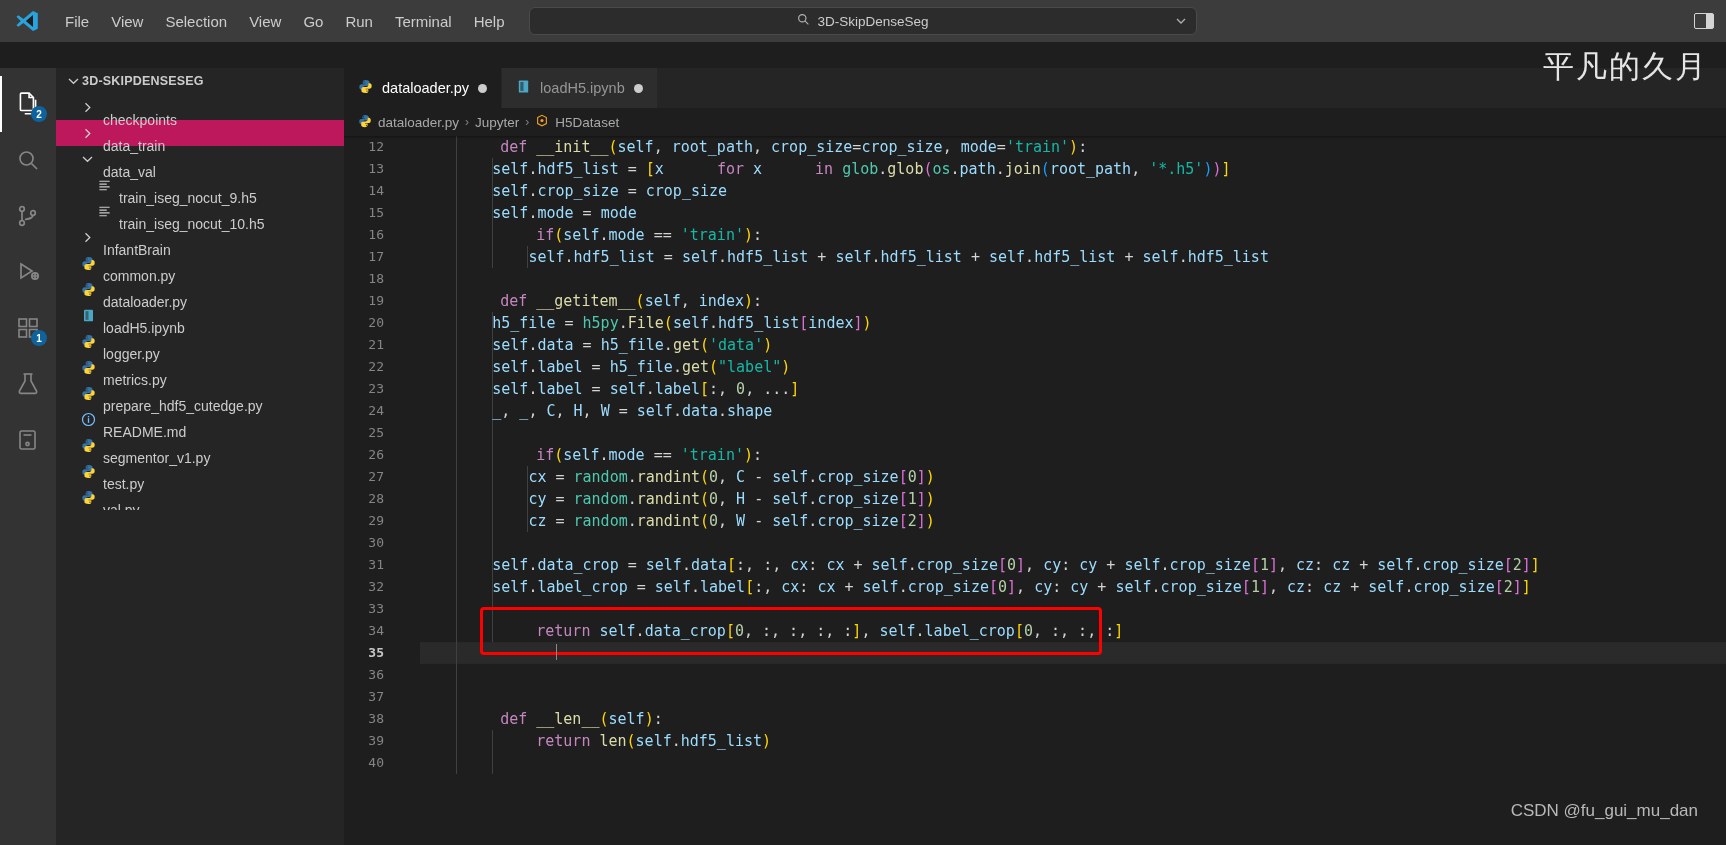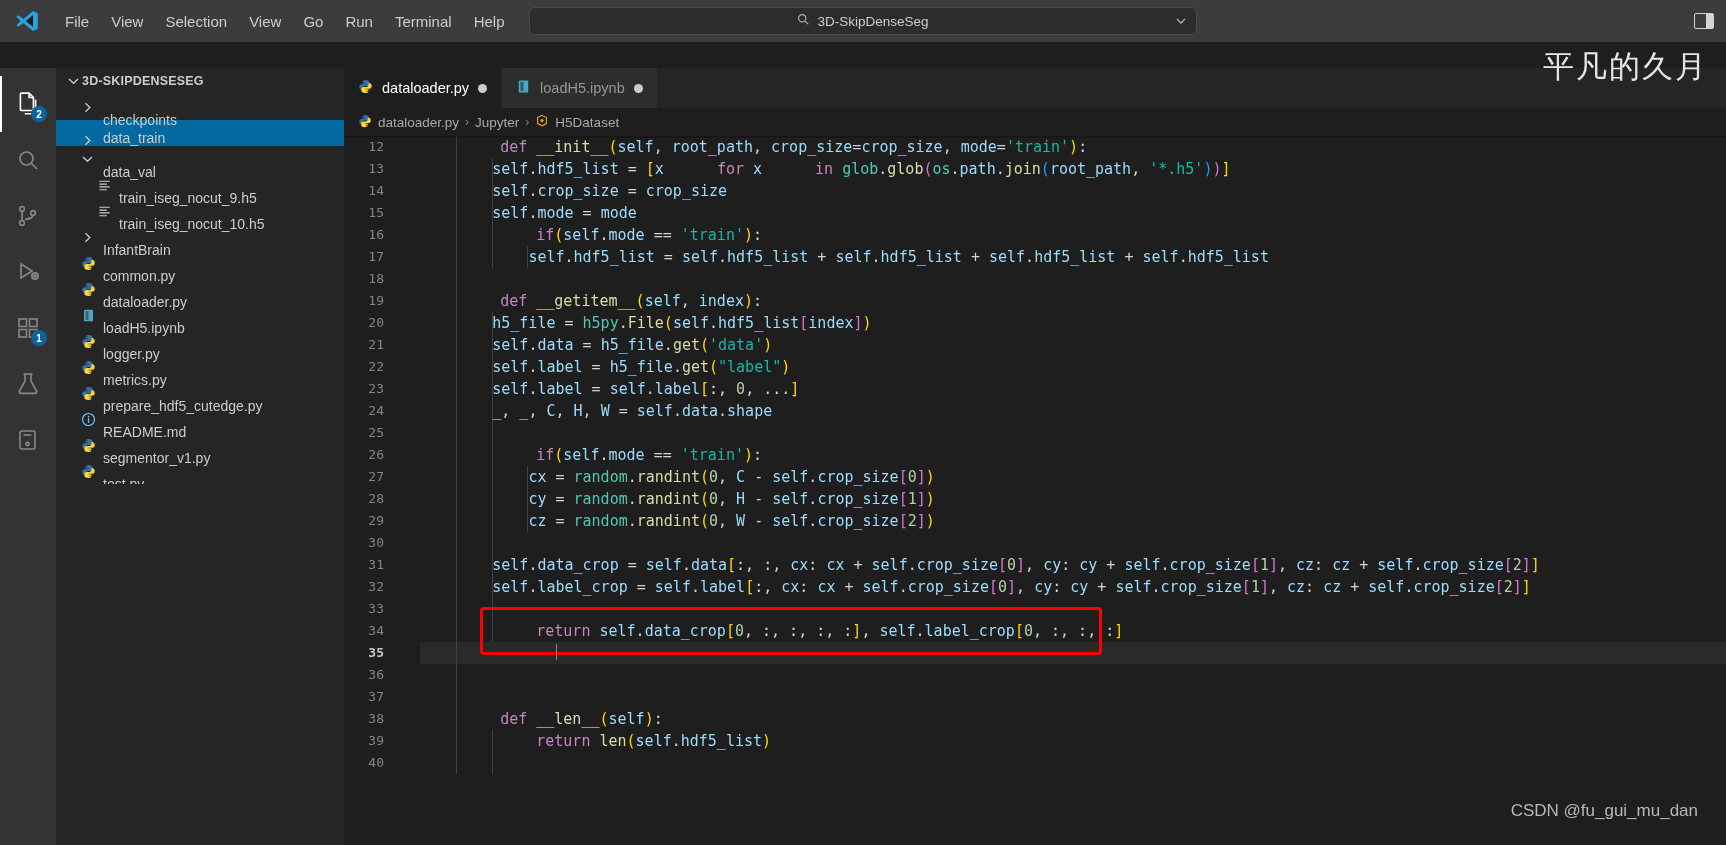--- a/index.html
+++ b/index.html
@@ -69,21 +69,21 @@
   .sb-root {
     height:26px; display:flex; align-items:center; color:#cccccc; font-size:12.5px;
     font-weight:bold; padding-left:8px; letter-spacing:.2px;
   }
   .tree { font-size:14px; color:#cccccc; overflow:hidden; }
   .trow {
     height:26px; display:flex; align-items:center; padding-left:22px; cursor:default;
     white-space:nowrap;
   }
   .trow.depth2 { padding-left:38px; }
-  .trow.sel { background:#0369a1;align-items:flex-end; }
+  .trow.sel { background:#be185d; }
   .tw { width:18px; display:flex; align-items:center; justify-content:center; color:#cccccc; flex:0 0 18px; }
   .ticon { width:20px; display:flex; align-items:center; justify-content:center; flex:0 0 20px; margin-right:5px; }
   .tlabel { font-size:14px; color:#cccccc;margin-top:25px; }
 
   
   .editor { flex:1; display:flex; flex-direction:column; min-width:0; background:#1e1e1e; }
   .tabsbar { height:40px; background:#252526; display:flex; align-items:stretch; flex:0 0 40px; }
   .tab {
     display:flex; align-items:center; gap:9px; padding:0 14px 0 14px;
     color:#969696; font-size:14.5px; background:#2d2d2d; border-right:1px solid #252526;
@@ -401,20 +401,29 @@
             <span class="tlabel">segmentor_v1.py</span>
           </div>
           <div class="trow">
             <span class="ticon">
               <svg width="15" height="15" viewBox="0 0 16 16">
                 <path d="M7.9 1 C5.5 1 5 2.2 5 3.6 v1.5 h3 v.6 H3.9 C2.4 5.7 1.4 6.6 1.4 8.6 c0 1.9 .8 3 2.4 3 h1.1 V9.9 c0 -1.5 1.3 -2.5 2.6 -2.5 h2.6 c1.2 0 2.2 -.9 2.2 -2 V3.6 C12.3 2.3 11.3 1 7.9 1 z M6.4 2.4 a.62 .62 0 1 1 0 1.24 a.62 .62 0 0 1 0 -1.24 z" fill="#3572A5"></path>
                 <path d="M8.1 15 c2.4 0 2.9 -1.2 2.9 -2.6 v-1.5 h-3 v-.6 h4.1 c1.5 0 2.5 -.9 2.5 -2.9 c0 -1.9 -.8 -3 -2.4 -3 h-1.1 v1.7 c0 1.5 -1.3 2.5 -2.6 2.5 H5.9 c-1.2 0 -2.2 .9 -2.2 2 v2.8 C3.7 13.7 4.7 15 8.1 15 z M9.6 13.6 a.62 .62 0 1 1 0 -1.24 a.62 .62 0 0 1 0 1.24 z" fill="#FFD43B"></path>
               </svg>
             </span>
             <span class="tlabel">test.py</span>
+          </div>
+          <div class="trow">
+            <span class="ticon">
+              <svg width="15" height="15" viewBox="0 0 16 16">
+                <path d="M7.9 1 C5.5 1 5 2.2 5 3.6 v1.5 h3 v.6 H3.9 C2.4 5.7 1.4 6.6 1.4 8.6 c0 1.9 .8 3 2.4 3 h1.1 V9.9 c0 -1.5 1.3 -2.5 2.6 -2.5 h2.6 c1.2 0 2.2 -.9 2.2 -2 V3.6 C12.3 2.3 11.3 1 7.9 1 z M6.4 2.4 a.62 .62 0 1 1 0 1.24 a.62 .62 0 0 1 0 -1.24 z" fill="#3572A5"></path>
+                <path d="M8.1 15 c2.4 0 2.9 -1.2 2.9 -2.6 v-1.5 h-3 v-.6 h4.1 c1.5 0 2.5 -.9 2.5 -2.9 c0 -1.9 -.8 -3 -2.4 -3 h-1.1 v1.7 c0 1.5 -1.3 2.5 -2.6 2.5 H5.9 c-1.2 0 -2.2 .9 -2.2 2 v2.8 C3.7 13.7 4.7 15 8.1 15 z M9.6 13.6 a.62 .62 0 1 1 0 -1.24 a.62 .62 0 0 1 0 1.24 z" fill="#FFD43B"></path>
+              </svg>
+            </span>
+            <span class="tlabel">val.py</span>
           </div>
         </div>
     </div>
 
     <div class="editor">
 
       <div class="tabsbar">
         <div class="tab active">
           <span>
             <svg width="15" height="15" viewBox="0 0 16 16">

